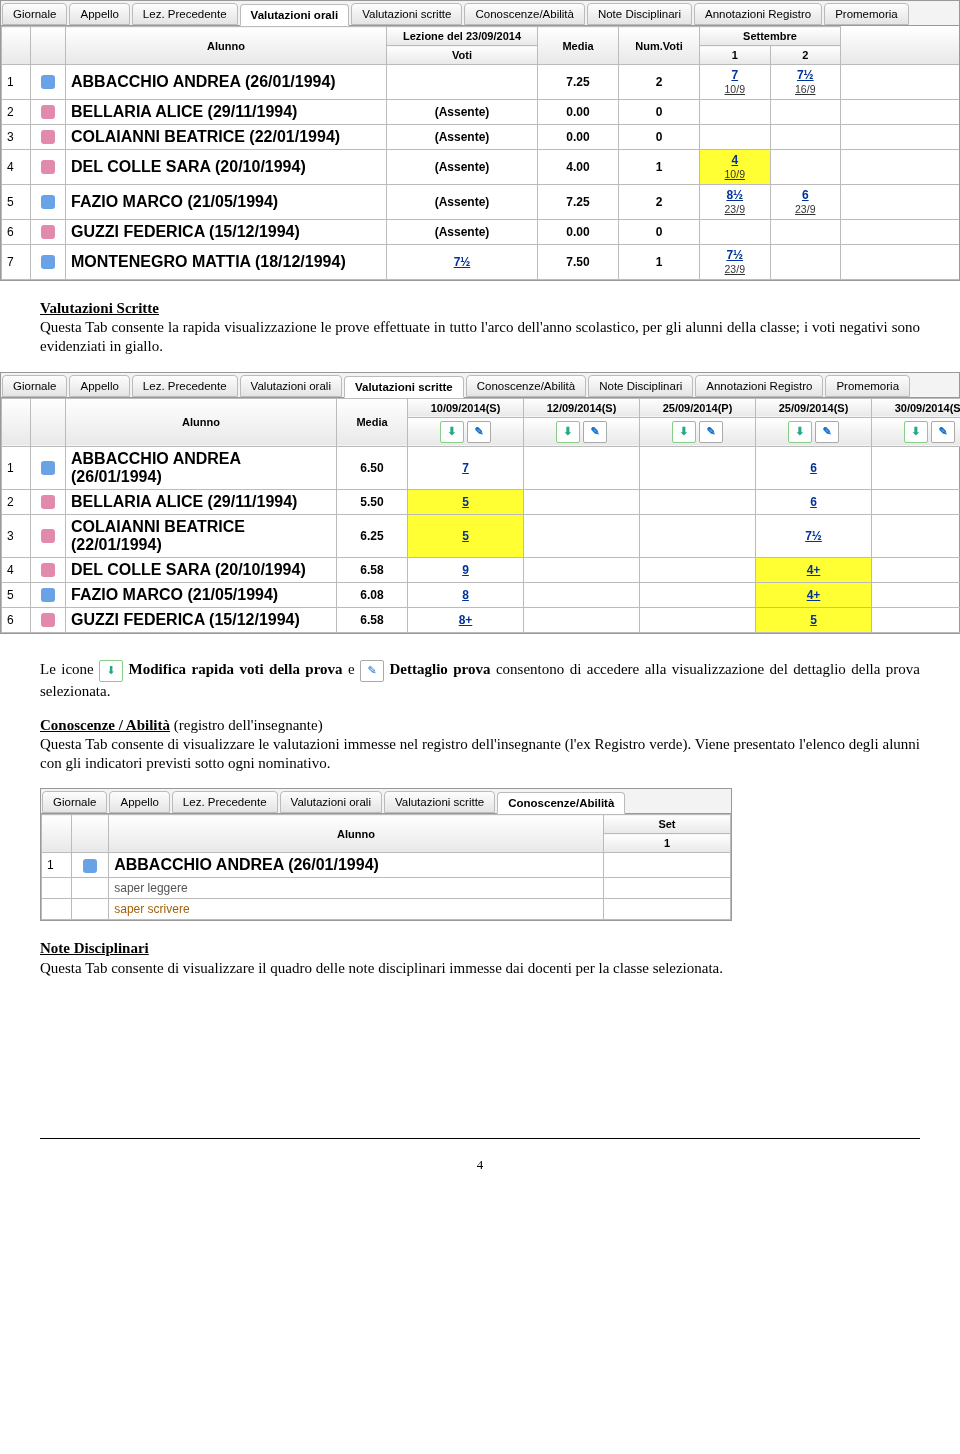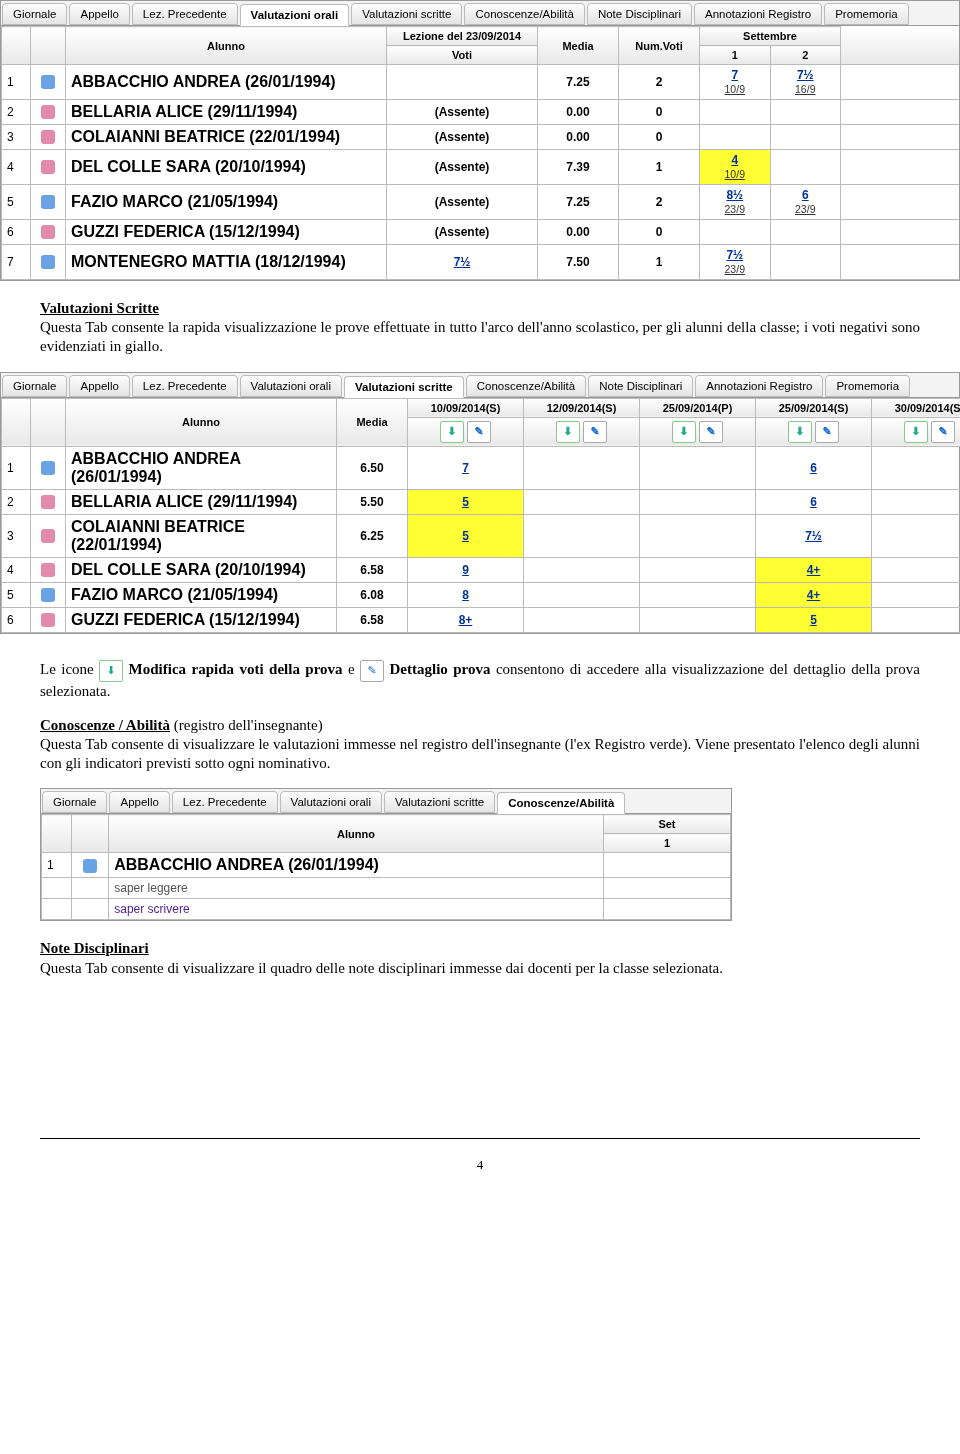--- a/index.html
+++ b/index.html
@@ -92,21 +92,21 @@
           <td class="cell-center"><b>0</b></td>
           <td class="cell-center"></td>
           <td class="cell-center"></td>
           <td style="border-right: 0px;"></td>
         </tr>
         <tr>
           <td class="num">4</td>
           <td class="cell-center"><span class="avatar f"></span></td>
           <td class="stu-name">DEL COLLE SARA (20/10/1994)</td>
           <td class="cell-center"><b>(Assente)</b></td>
-          <td class="cell-center"><b>7.39</b></td>
+          <td class="cell-center"><b>4.00</b></td>
           <td class="cell-center"><b>1</b></td>
           <td class="cell-center yellow"><span class="link">4</span><br><span class="small-note">10/9</span></td>
           <td class="cell-center"></td>
           <td style="border-right: 0px;"></td>
         </tr>
         <tr>
           <td class="num">5</td>
           <td class="cell-center"><span class="avatar m"></span></td>
           <td class="stu-name">FAZIO MARCO (21/05/1994)</td>
           <td class="cell-center"><b>(Assente)</b></td>
@@ -290,21 +290,21 @@
     </tr>
     <tr>
           <td></td>
           <td></td>
           <td style="color:#555;font-weight:normal;">saper leggere</td>
           <td></td>
         </tr>
     <tr>
           <td></td>
           <td></td>
-          <td style="color:#4c1d95;font-weight:normal;">saper scrivere</td>
+          <td style="color:#a16207;font-weight:normal;">saper scrivere</td>
           <td></td>
         </tr>
   </tbody>
     </table>
 </div>
 
 <p class="body-text">
   <span class="hdr-underline">Note Disciplinari</span><br>
   <span>Questa Tab consente di visualizzare il quadro delle note disciplinari immesse dai docenti per la classe selezionata.</span>
 </p>

